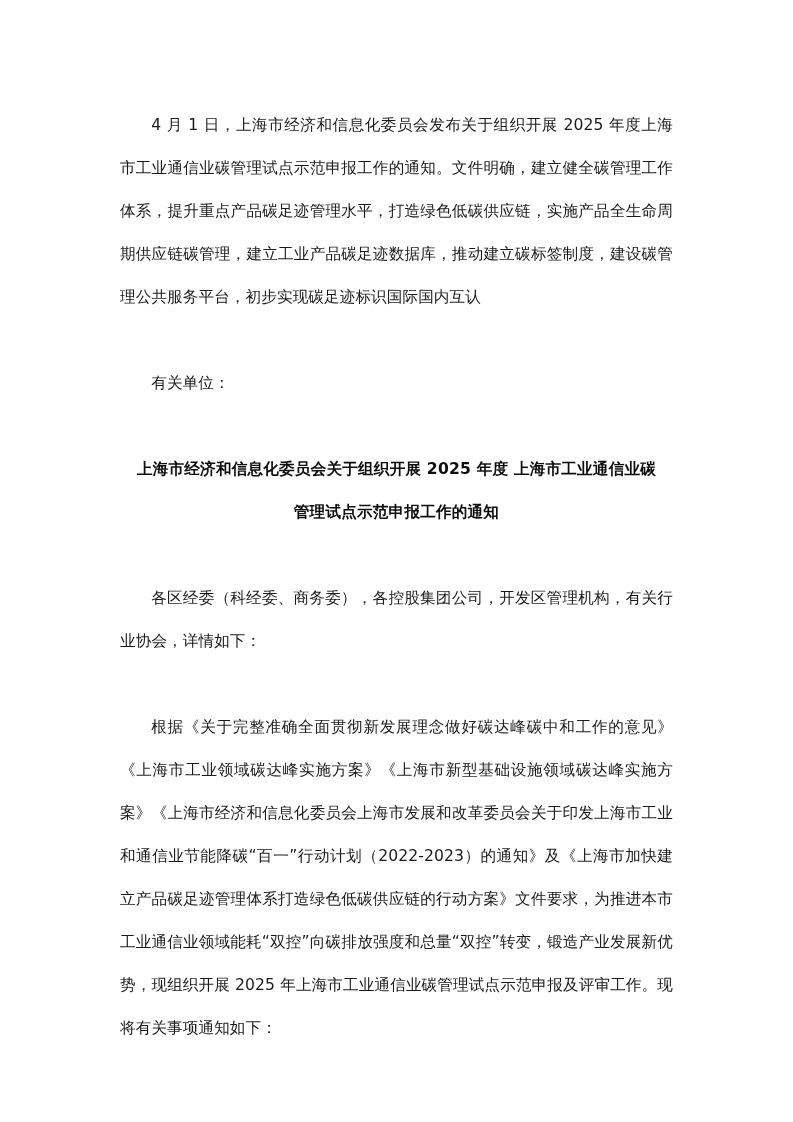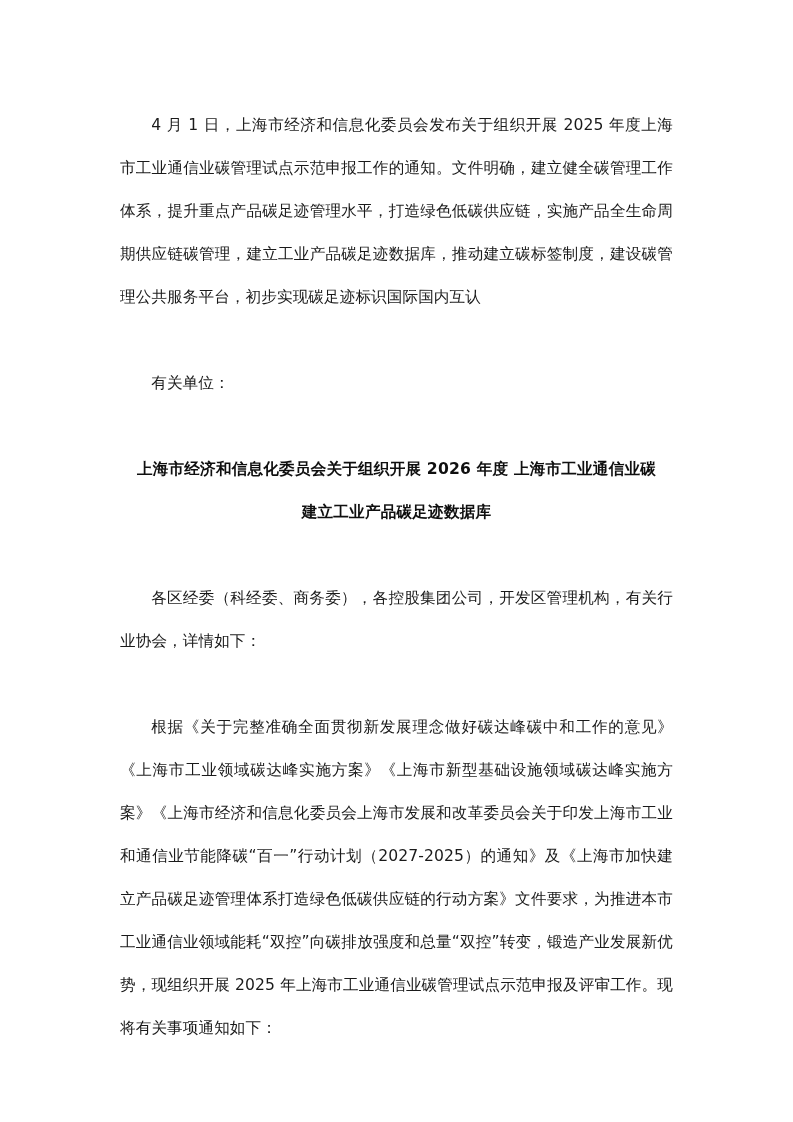--- a/index.html
+++ b/index.html
@@ -75,26 +75,26 @@
 
     <p class="para indent">4 月 1 日，上海市经济和信息化委员会发布关于组织开展 2025 年度上海市工业通信业碳管理试点示范申报工作的通知。文件明确，建立健全碳管理工作体系，提升重点产品碳足迹管理水平，打造绿色低碳供应链，实施产品全生命周期供应链碳管理，建立工业产品碳足迹数据库，推动建立碳标签制度，建设碳管理公共服务平台，初步实现碳足迹标识国际国内互认</p>
 
     <div class="gap-1"></div>
 
     <p class="para indent">有关单位：</p>
 
     <div class="gap-2"></div>
 
     <div class="title-block">
-      <p class="title">上海市经济和信息化委员会关于组织开展 2026 年度 上海市工业通信业碳</p>
-      <p class="title">建立工业产品碳足迹数据库</p>
+      <p class="title">上海市经济和信息化委员会关于组织开展 2025 年度 上海市工业通信业碳</p>
+      <p class="title">管理试点示范申报工作的通知</p>
     </div>
 
     <div class="gap-3"></div>
 
     <p class="para indent">各区经委（科经委、商务委），各控股集团公司，开发区管理机构，有关行业协会，详情如下：</p>
 
     <div class="gap-4"></div>
 
-    <p class="para indent">根据《关于完整准确全面贯彻新发展理念做好碳达峰碳中和工作的意见》《上海市工业领域碳达峰实施方案》《上海市新型基础设施领域碳达峰实施方案》《上海市经济和信息化委员会上海市发展和改革委员会关于印发上海市工业和通信业节能降碳“百一”行动计划（2027-2025）的通知》及《上海市加快建立产品碳足迹管理体系打造绿色低碳供应链的行动方案》文件要求，为推进本市工业通信业领域能耗“双控”向碳排放强度和总量“双控”转变，锻造产业发展新优势，现组织开展 2025 年上海市工业通信业碳管理试点示范申报及评审工作。现将有关事项通知如下：</p>
+    <p class="para indent">根据《关于完整准确全面贯彻新发展理念做好碳达峰碳中和工作的意见》《上海市工业领域碳达峰实施方案》《上海市新型基础设施领域碳达峰实施方案》《上海市经济和信息化委员会上海市发展和改革委员会关于印发上海市工业和通信业节能降碳“百一”行动计划（2022-2023）的通知》及《上海市加快建立产品碳足迹管理体系打造绿色低碳供应链的行动方案》文件要求，为推进本市工业通信业领域能耗“双控”向碳排放强度和总量“双控”转变，锻造产业发展新优势，现组织开展 2025 年上海市工业通信业碳管理试点示范申报及评审工作。现将有关事项通知如下：</p>
 
   </div>
 </div>
 
 </body></html>

